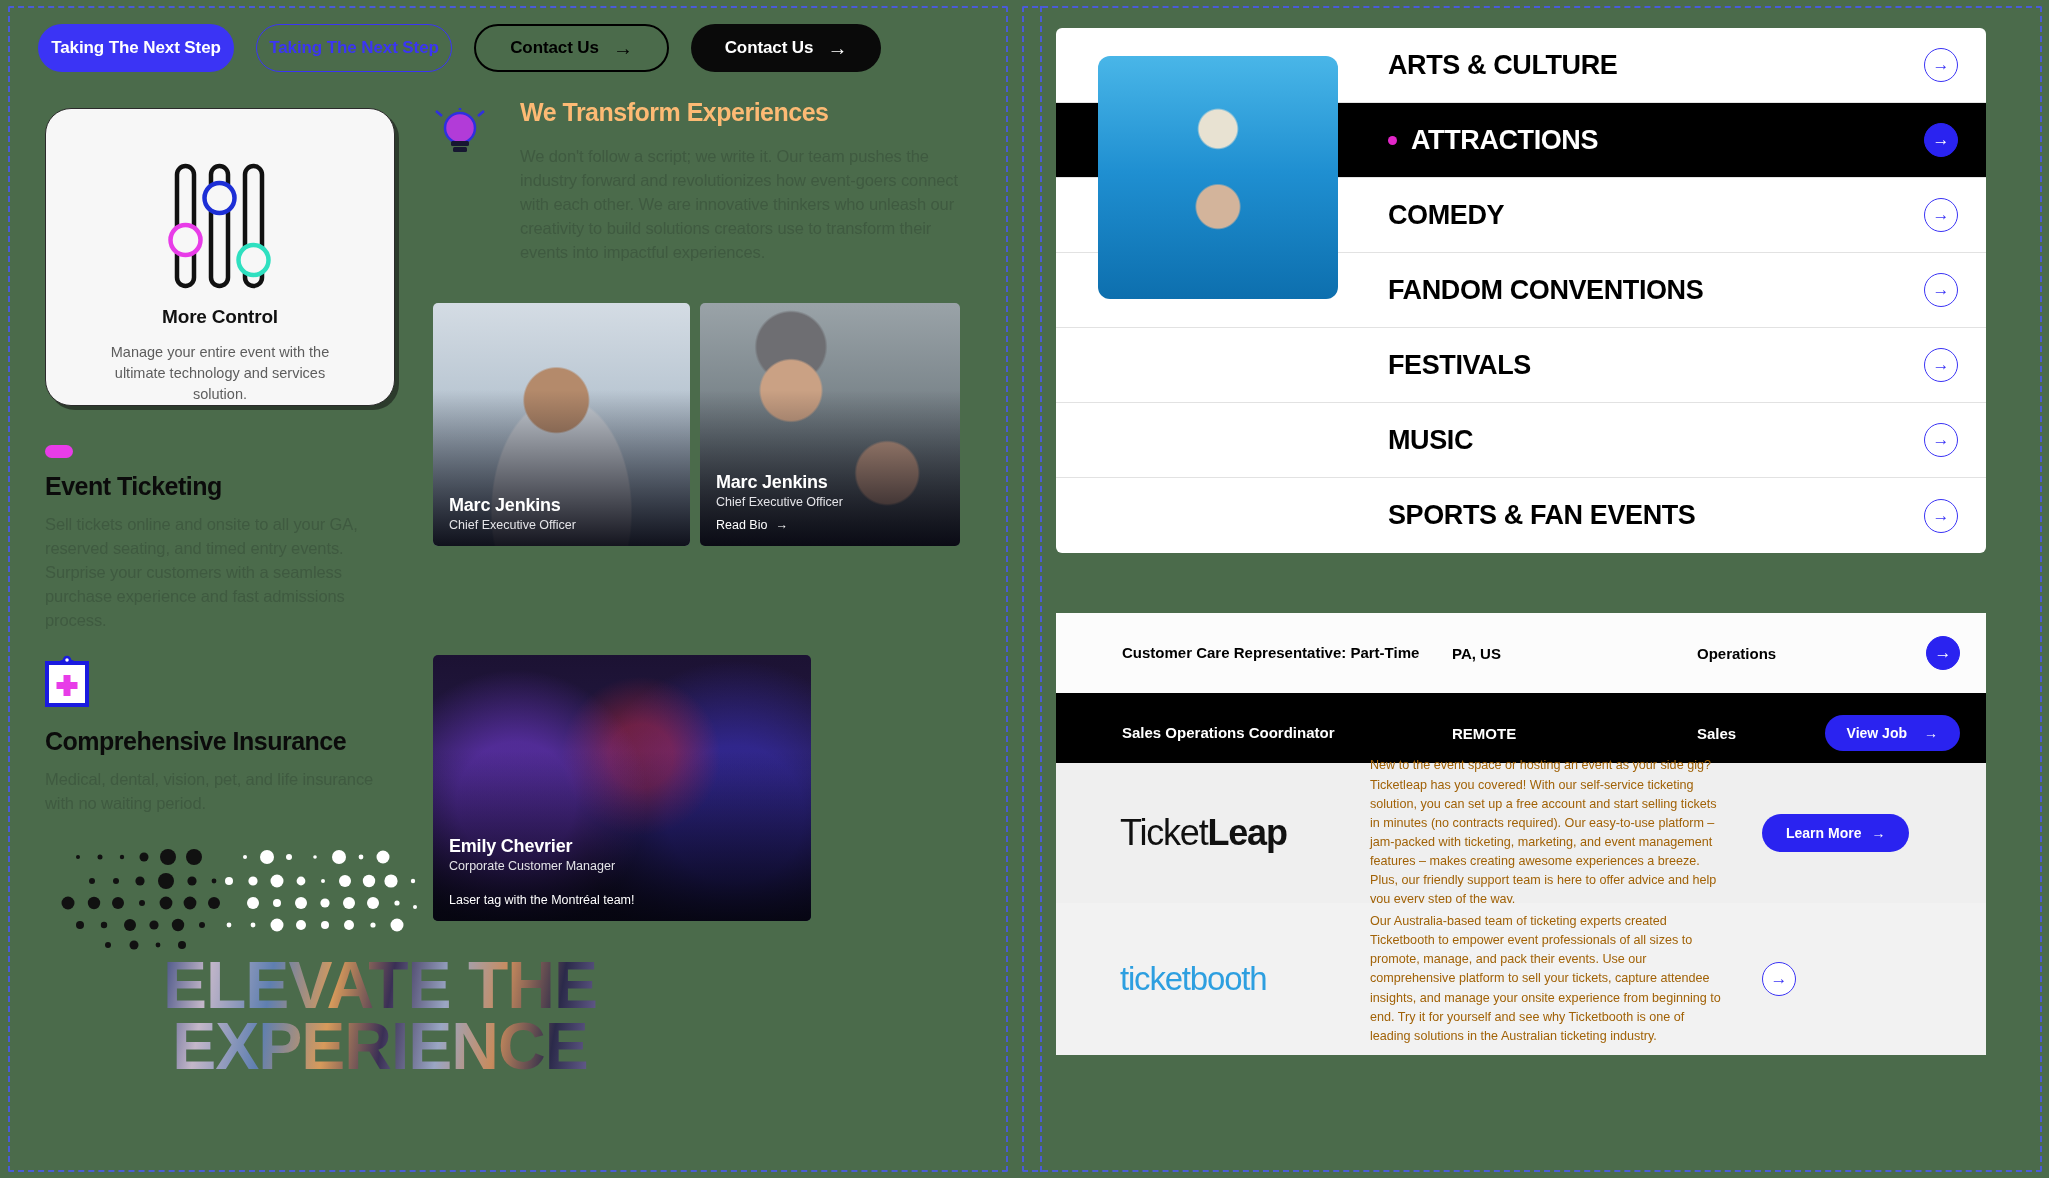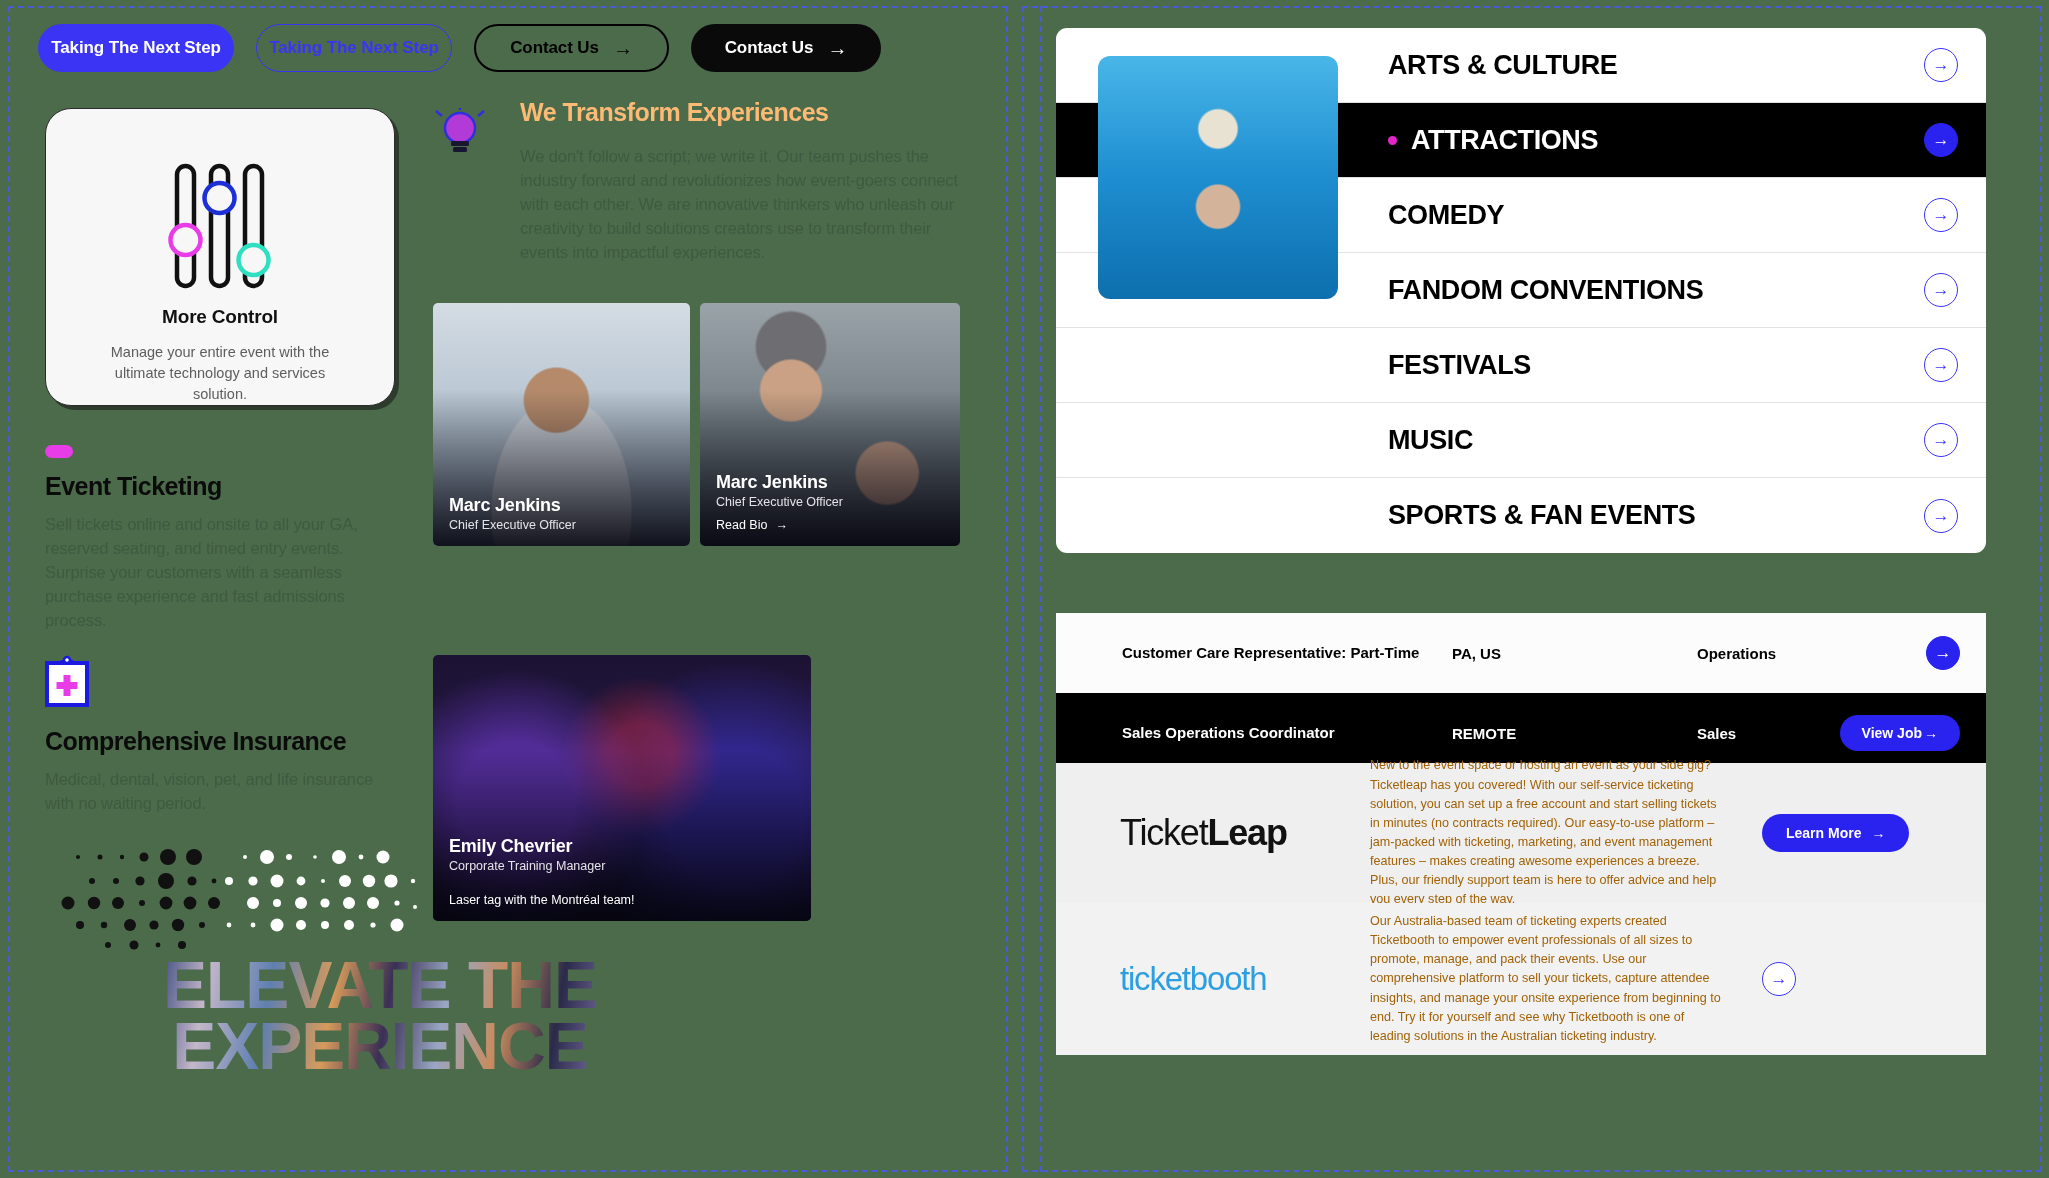--- a/index.html
+++ b/index.html
@@ -129,21 +129,21 @@
   .ph-kid{
     position:absolute; inset:0;
     background:
       radial-gradient(circle at 50% 62%, #d3b49b 0 11%, transparent 12%),
       radial-gradient(circle at 50% 30%, #e8e2d2 0 9%, transparent 10%),
       linear-gradient(180deg,#49b6e8 0%, #1f8fd1 48%, #0d6fae 100%);
   }
 
   
   .cats{
-    position:absolute; left:1056px; top:28px; width:930px; background:#fff; border-radius:11px;
+    position:absolute; left:1056px; top:28px; width:930px; background:#fff; border-radius:6px;
   }
   .cat-row{
     height:75px; display:flex; align-items:center; padding:0 28px 0 332px;
     border-bottom:1px solid #e2e2e2; position:relative;
   }
   .cat-row:last-child{border-bottom:none;}
   .cat-row .label{ font-size:27px; font-weight:800; color:#000; letter-spacing:-0.4px; flex:1;}
   .cat-row.active{ background:#000; }
   .cat-row.active .label{ color:#fff; }
   .cat-row .bullet{
@@ -165,21 +165,21 @@
   .job-row{
     height:80px; display:flex; align-items:center; background:#fcfcfc; padding:0 26px 0 66px;
   }
   .job-row.dark{ background:#000; }
   .job-row .c1{ width:330px; font-size:15px; font-weight:700; color:#000; line-height:1.35;}
   .job-row .c2{ width:245px; font-size:15px; font-weight:700; color:#000;}
   .job-row .c3{ flex:1; font-size:15px; font-weight:700; color:#000;}
   .job-row.dark .c1,.job-row.dark .c2,.job-row.dark .c3{ color:#fff; }
   .btn-viewjob{
     background:#2a23f0; color:#fff; border-radius:22px; height:36px; padding:0 22px;
-    display:flex;align-items:center;gap:2px;font-size:14px;font-weight:700;
+    display:flex;align-items:center;gap:17px;font-size:14px;font-weight:700;
   }
 
   
   .brand{
     position:absolute; left:1056px; width:930px; background:#efefef; display:flex; align-items:center;
     padding:0 34px 0 64px;
   }
   .brand1{ top:763px; height:140px; }
   .brand2{ top:903px; height:152px; background:#f2f2f2;}
   .brand .logo{ width:250px; flex:0 0 auto; }
@@ -364,21 +364,21 @@
         <span>→</span>
       </div>
     </div>
   </div>
 
   <div class="photo-card pc3">
     <div class="ph-lazer"></div>
     <div class="overlay"></div>
     <div class="caption">
       <div class="nm">Emily Chevrier</div>
-      <div class="rl">Corporate Training Manager</div>
+      <div class="rl">Corporate Customer Manager</div>
       <div class="rl" style="margin-top:20px;color:#fff;">Laser tag with the Montréal team!</div>
     </div>
   </div>
 
   <div class="cats">
     <div class="cat-row">
       <span class="label">ARTS &amp; CULTURE</span>
       <span class="circ-arrow">→</span>
     </div>
     <div class="cat-row active">

